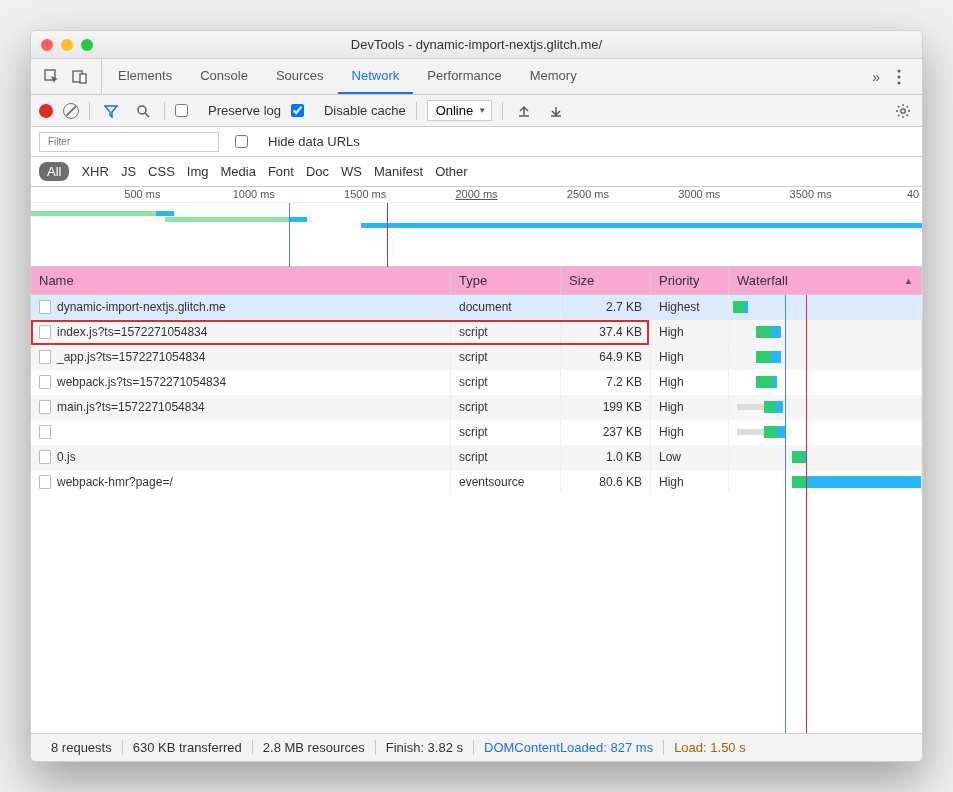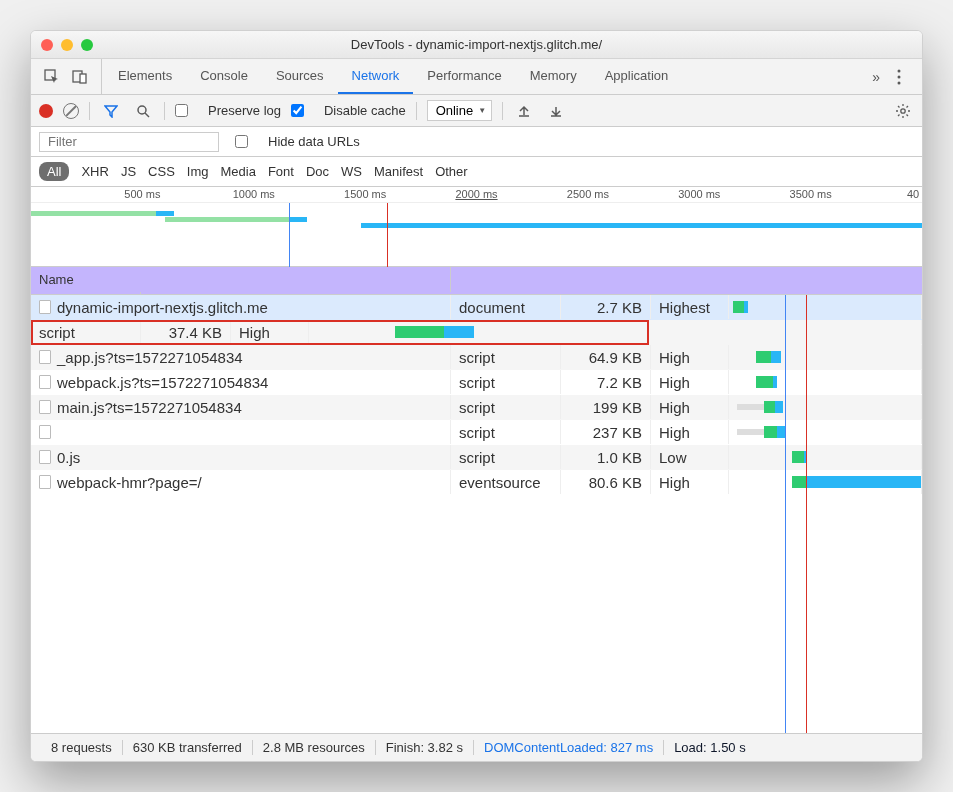--- a/index.html
+++ b/index.html
@@ -21,51 +21,51 @@
 .record { width: 14px; height: 14px; background: #d93025; border-radius: 50%; }
 .clear-icon { width: 16px; height: 16px; border: 1.5px solid #777; border-radius: 50%; position: relative; }
 .clear-icon::after { content: ""; position: absolute; width: 14px; height: 1.5px; background: #777; transform: rotate(-45deg); left: 0; top: 6px; }
 .funnel { color: #1a73e8; }
 .sep { width: 1px; height: 18px; background: #ccc; }
 .cb { display: flex; align-items: center; gap: 20px; font-size: 13px; color: #333; }
 .cb input { width: 13px; height: 13px; }
 .select-online { border: 1px solid #ccc; padding: 2px 18px 2px 8px; font-size: 13px; background: #fff; position: relative; }
 .select-online::after { content: "▼"; font-size: 8px; position: absolute; right: 5px; top: 5px; color: #555; }
 .filter-row { height: 30px; background: #fff; border-bottom: 1px solid #ccc; display: flex; align-items: center; padding: 0 8px; gap: 16px; }
-.filter-input { border: 1px solid #ccc; padding: 2px 8px; font-size: 13px; width: 180px; height: 20px; color: #888; }
+.filter-input { border: 1px solid #ccc; padding: 2px 8px; font-size: 10px; width: 180px; height: 20px; color: #888; }
 .types-row { height: 30px; background: #fff; border-bottom: 1px solid #ccc; display: flex; align-items: center; padding: 0 8px; gap: 12px; font-size: 13px; }
 .type-pill { padding: 2px 8px; border-radius: 8px; cursor: pointer; color: #333; }
 .type-pill.active { background: #6e6e6e; color: #fff; }
 .type-link { cursor: pointer; color: #333; }
 .overview { height: 80px; background: #fff; border-bottom: 1px solid #ccc; position: relative; }
 .overview-ruler { height: 16px; border-bottom: 1px solid #eee; position: relative; font-size: 11px; color: #555; }
 .overview-ruler span { position: absolute; top: 1px; }
 .overview-body { position: relative; height: 64px; }
 .ov-bar { position: absolute; height: 5px; }
 .ov-line { position: absolute; top: 0; bottom: 0; width: 1px; }
-.table-header { height: 28px; background: #c4b5fd; border-bottom: 1px solid #ccc; display: flex; font-size: 13px; color: #333; flex-direction: column; }
+.table-header { height: 28px; background: #f9a8d4; border-bottom: 1px solid #ccc; display: flex; font-size: 13px; color: #333; }
 .th { border-right: 1px solid #ccc; padding: 5px 8px; display: flex; align-items: center; }
 .th-name { width: 420px; } .th-type { width: 110px; } .th-size { width: 90px; justify-content: flex-start; } .th-priority { width: 78px; } .th-waterfall { flex: 1; position: relative; gap: 33px; }
 .th-waterfall .sort-arrow { margin-left: auto; font-size: 9px; color: #555; }
 .table-body { flex: 1; overflow: auto; background: #fff; position: relative; }
-.row { height: 25px; display: flex; font-size: 15px; color: #333; align-items: stretch; border-bottom: 1px solid transparent; position: relative; }
+.row { height: 25px; display: flex; font-size: 12px; color: #333; align-items: stretch; border-bottom: 1px solid transparent; position: relative; }
 .row:nth-child(even) { background: #f5f5f5; }
 .row.selected { background: #dbeafd; }
 .td { border-right: 1px solid #eee; padding: 3px 8px; display: flex; align-items: center; overflow: hidden; white-space: nowrap; }
 .td-name { width: 420px; gap: 6px; } .td-type { width: 110px; } .td-size { width: 90px; justify-content: flex-end; } .td-priority { width: 78px; } .td-waterfall { flex: 1; position: relative; }
 .file-icon { width: 12px; height: 14px; border: 1px solid #bbb; border-radius: 1px; background: #fff; flex-shrink: 0; }
 .wf { position: absolute; height: 12px; top: 6px; }
 .wf-queue { background: #ddd; height: 6px; top: 9px; }
 .wf-ttfb { background: #2ecc71; }
 .wf-dl { background: #29b6f6; }
 .row-highlight { position: absolute; border: 2px solid #d93025; pointer-events: none; z-index: 5; }
 .status-bar { height: 28px; background: #f3f3f3; border-top: 1px solid #ccc; display: flex; align-items: center; padding: 0 10px; font-size: 13px; color: #333; gap: 0; }
 .status-item { padding: 0 10px; border-right: 1px solid #ccc; }
 .status-item:last-child { border-right: none; }
-.dcl { color: #1a73e8; } .load { color: #0f172a; }
+.dcl { color: #1a73e8; } .load { color: #a16207; }
 svg { display: block; }
 </style>
 </head>
 <body>
 
 <div class="window">
 
   <div class="titlebar">
     <div class="lights">
       <div class="light red"></div>
@@ -90,21 +90,20 @@
           </svg>
       </div>
     </div>
     <div class="tabs" id="tabs">
         <div class="tab">Elements</div>
         <div class="tab">Console</div>
         <div class="tab">Sources</div>
         <div class="tab active">Network</div>
         <div class="tab">Performance</div>
         <div class="tab">Memory</div>
-        <div class="tab">Application</div>
       </div>
     <div class="tabs-right">
       <span style="font-size:14px;color:#555;cursor:pointer;">»</span>
       <div class="icon-btn">
         <svg width="4" height="16" viewBox="0 0 4 16">
             <circle cx="2" cy="2" r="1.5" fill="#5a5a5a"></circle>
             <circle cx="2" cy="8" r="1.5" fill="#5a5a5a"></circle>
             <circle cx="2" cy="14" r="1.5" fill="#5a5a5a"></circle>
           </svg>
       </div>
@@ -219,20 +218,24 @@
         </div>
         <div class="td td-type">document</div>
         <div class="td td-size">2.7 KB</div>
         <div class="td td-priority">Highest</div>
         <div class="td td-waterfall">
           <div class="wf wf-ttfb" style="left: 2%; width: 6%;"></div>
           <div class="wf wf-dl" style="left: 8%; width: 2%;"></div>
         </div>
       </div>
       <div class="row">
+        <div class="td td-name">
+          <div class="file-icon"></div>
+          <span>index.js?ts=1572271054834</span>
+        </div>
         <div class="td td-type">script</div>
         <div class="td td-size">37.4 KB</div>
         <div class="td td-priority">High</div>
         <div class="td td-waterfall">
           <div class="wf wf-ttfb" style="left: 14%; width: 8%;"></div>
           <div class="wf wf-dl" style="left: 22%; width: 5%;"></div>
         </div>
       </div>
       <div class="row-highlight" style="left: 0px; top: 25px; height: 25px; width: 618px;"></div>
       <div class="row">

